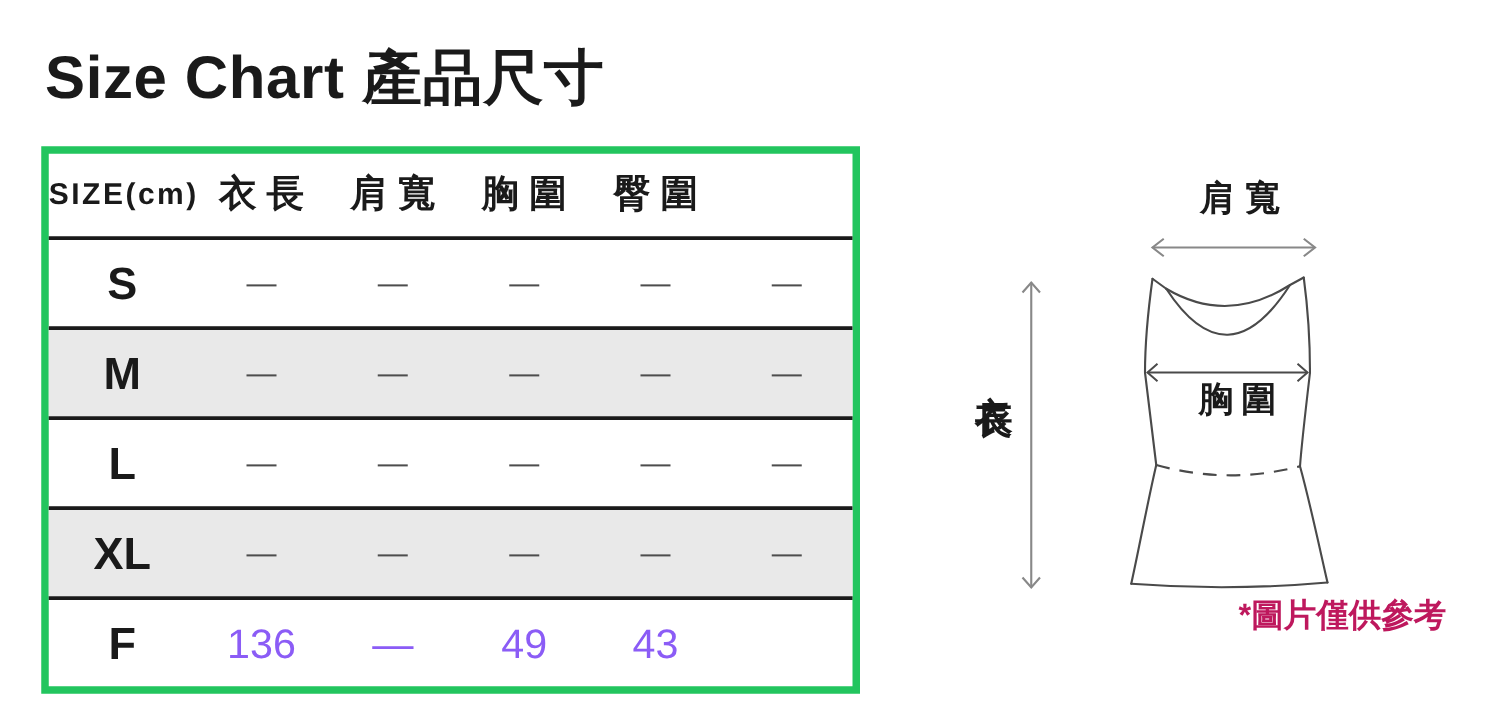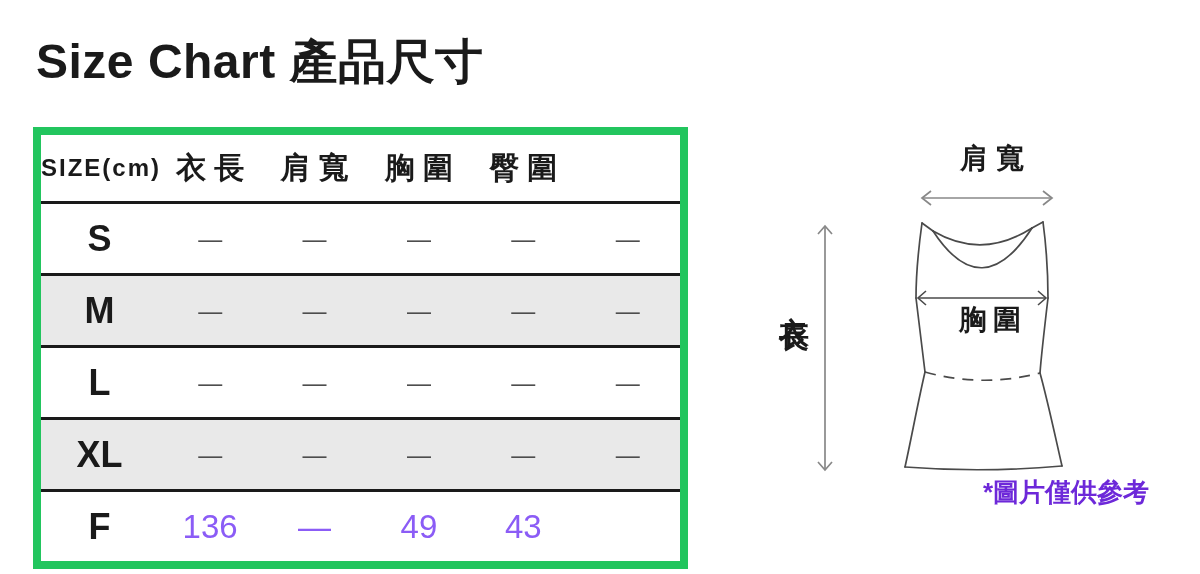--- a/index.html
+++ b/index.html
@@ -8,22 +8,22 @@
     font-family:"Liberation Sans","DejaVu Sans",sans-serif;color:#1a1a1a;
     overflow:hidden;
   }
   
   .page-title{
     position:absolute;left:36px;top:30px;
     font-size:48px;font-weight:bold;letter-spacing:0.5px;white-space:nowrap;
   }
   
   .size-table{
-    position:absolute;left:33px;top:127px;width:655px;
-    border:8px solid #22c55e;background:#fff;box-sizing:border-box;
+    position:absolute;left:33px;top:117px;width:655px;
+    border:6px solid #22c55e;background:#fff;box-sizing:border-box;
   }
   .trow{
     display:grid;
     grid-template-columns:18.3% 16.34% 16.34% 16.34% 16.34% 16.34%;
     align-items:center;
   }
   .header-row{height:66px;}
   .body-row{height:69px;border-top:3px solid #1a1a1a;}
   .body-row.stripe{background:#e9e9e9;}
   .cell{text-align:center;line-height:1;}
@@ -32,21 +32,21 @@
   .size-label{font-weight:bold;font-size:36px;}
   .dash{font-size:24px;color:#4d4d4d;}
   .val{font-size:33px;color:#8b5cf6;}
   
   .diagram{position:absolute;left:770px;top:140px;width:400px;height:400px;}
   .diagram svg{position:absolute;left:0;top:0;}
   .dg-label{position:absolute;font-weight:bold;line-height:1.1;white-space:nowrap;}
   .shoulder-label{left:160px;top:4px;width:132px;text-align:center;font-size:28px;letter-spacing:8px;}
   .chest-label{left:158px;top:165px;width:130px;text-align:center;font-size:28px;letter-spacing:6px;}
   .length-label{left:8px;top:152px;font-size:30px;letter-spacing:6px;writing-mode:vertical-rl;text-orientation:upright;}
-  .ref-note{left:205px;top:338px;width:182px;text-align:center;font-size:26px;color:#6d28d9;}
+  .ref-note{left:205px;top:338px;width:182px;text-align:right;font-size:26px;color:#be185d;}
 </style>
 </head>
 <body>
 
 <div class="page-title">Size Chart 產品尺寸</div>
 
 <div class="size-table">
   <div class="trow header-row">
     <div class="cell hdr hdr-size">SIZE(cm)</div>
     <div class="cell hdr">衣長</div>

